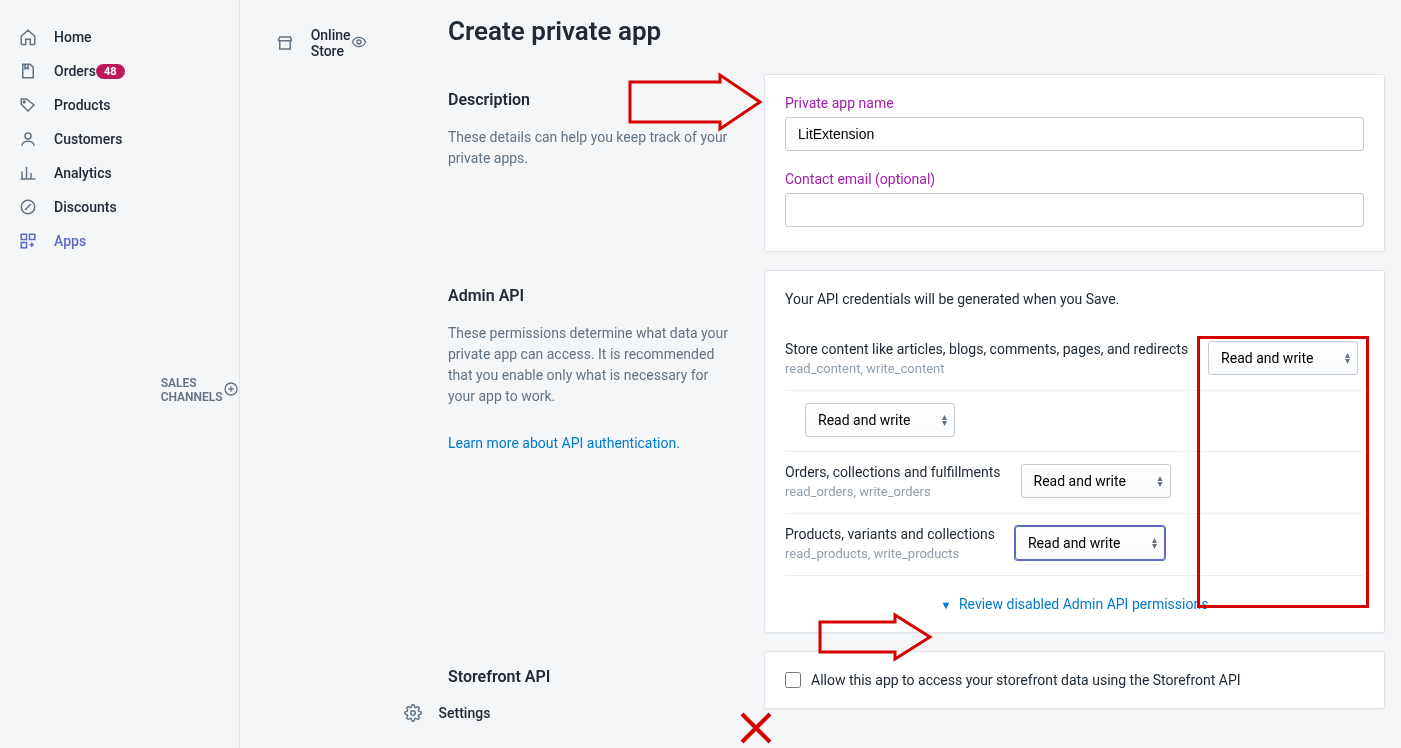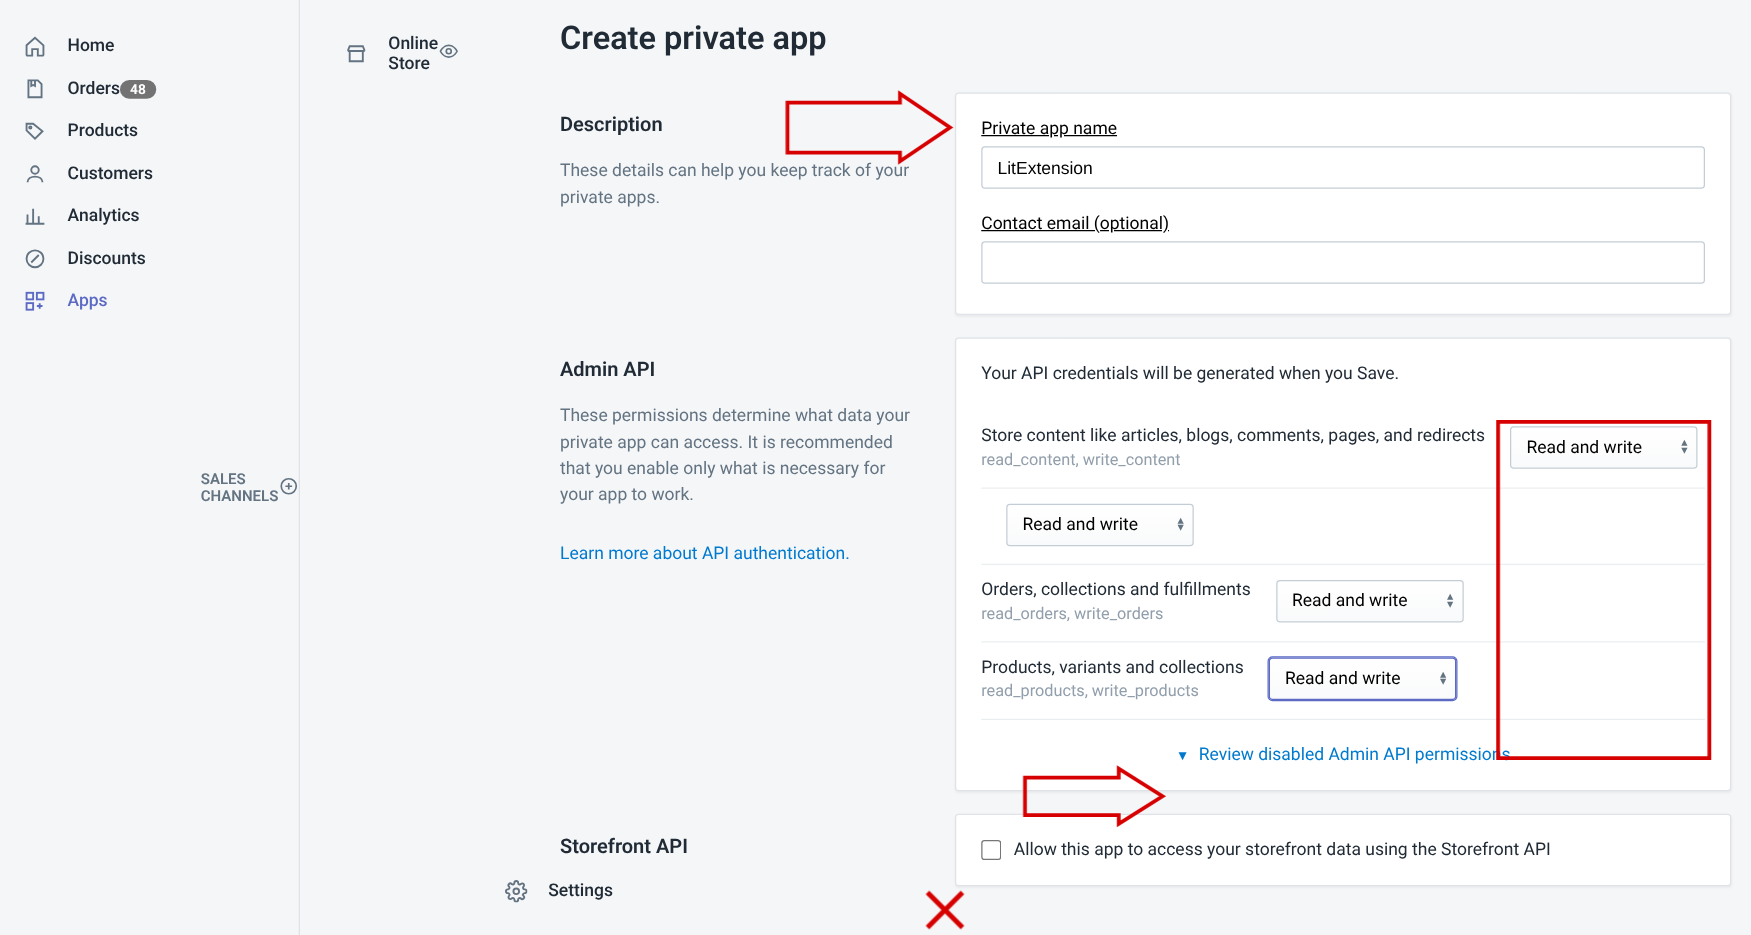--- a/index.html
+++ b/index.html
@@ -34,21 +34,21 @@
   .nav-item.active { color: #5c6ac4; }
   .nav-item .icon {
     width: 20px; height: 20px;
     margin-right: 16px;
     display:flex; align-items:center; justify-content:center;
     color: #637381;
   }
   .nav-item.active .icon { color: #5c6ac4; }
   .nav-item .label { flex: 1; }
   .badge {
-    background: #737373;
+    background: #be185d;
     color: #fff;
     font-size: 11px;
     font-weight: 700;
     padding: 1px 8px;
     border-radius: 10px;
   }
   .channels-header {
     display:flex; align-items:center; justify-content:space-between;
     padding: 18px 18px 6px 18px;
     font-size: 12px;
@@ -86,21 +86,21 @@
   .section-aside p { color:#637381; line-height:1.5; }
   .section-aside a.learn-more { color:#007ace; display:inline-block; margin-top:28px; text-decoration:none; }
   .card {
     flex: 1;
     background: #fff;
     border: 1px solid #dfe3e8;
     border-radius: 3px;
     box-shadow: 0 1px 2px rgba(0,0,0,0.05);
     padding: 20px;
   }
-  .field-label { display:block; margin-bottom: 6px; color:#000000;text-decoration:underline; }
+  .field-label { display:block; margin-bottom: 6px; color:#a21caf; }
   .text-input {
     width: 100%;
     border: 1px solid #c4cdd5;
     border-radius: 3px;
     padding: 8px 12px;
     font-size: 14px;
     margin-bottom: 20px;
   }
   .api-note { color:#212b36; margin-bottom: 22px; }
   .perm-row {

